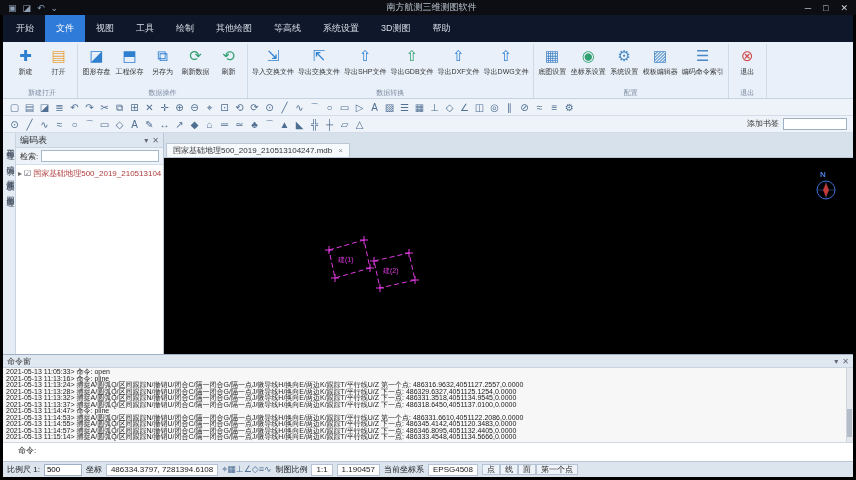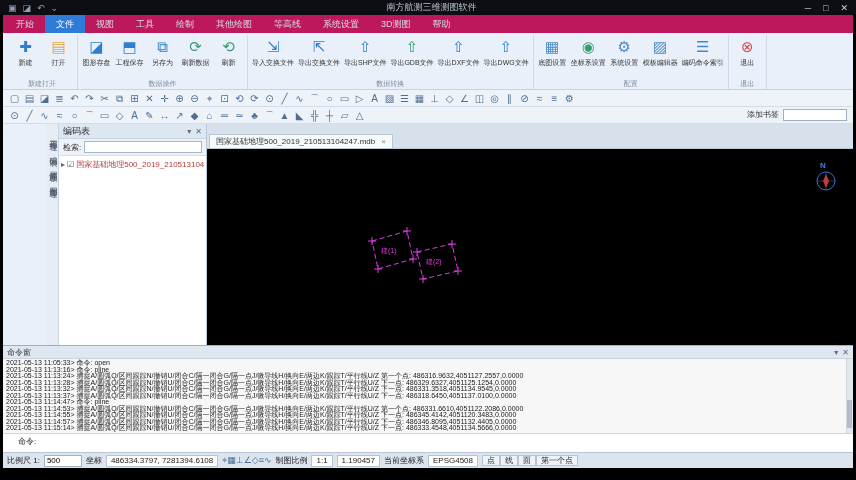--- a/index.html
+++ b/index.html
@@ -7,40 +7,40 @@
   #screen{position:relative;width:856px;height:480px;background:#000;overflow:hidden;}
   
   .titlebar{height:15px;background:#0c0e14;display:flex;align-items:center;color:#9aa3ad;font-size:9px;padding:0 8px;}
   .tb-left{display:flex;gap:6px;align-items:center;}
   .tb-ic{color:#8fa0b5;font-size:9px;cursor:pointer;}
   .tb-title{flex:1;text-align:center;color:#b9c2cc;}
   .tb-controls{display:flex;gap:12px;}
   .tb-btn{cursor:pointer;font-size:9px;color:#cfd6de;}
   .appbody{margin:0 3px;background:#e9f0f9;}
   
-  .menubar{height:18px;background:#be185d;display:flex;align-items:stretch;padding-left:2px;}
+  .menubar{height:27px;background:#0f172a;display:flex;align-items:stretch;padding-left:2px;}
   .mtab{color:#d6dde6;font-size:9px;padding:0 11px;display:flex;align-items:center;cursor:pointer;}
   .mtab.active{background:#2f7bd9;color:#fff;}
   
   .ribbon{background:#e9f0f9;border-bottom:1px solid #c5d2e2;display:flex;height:57px;padding:2px 2px 0 4px;}
   .rgroup{display:flex;flex-direction:column;border-right:1px solid #cfdae8;padding:0 2px;}
   .ritems{display:flex;flex:1;align-items:flex-start;}
   .rbtn{min-width:33px;display:flex;flex-direction:column;align-items:center;padding:2px 2px 0 2px;cursor:pointer;}
   .ricon{font-size:15px;height:20px;line-height:20px;}
   .rlabel{font-size:7px;color:#333;text-align:center;line-height:9px;margin-top:1px;white-space:nowrap;}
   .rgrouplabel{font-size:7px;color:#7b8aa0;text-align:center;height:11px;line-height:11px;}
   
   .toolbar{background:#eef3f9;border-bottom:1px solid #d3dce8;display:flex;align-items:center;height:17px;padding:0 4px;}
   .ticonwrap{display:flex;align-items:center;}
   .ticon{width:15px;height:15px;font-size:10px;line-height:15px;text-align:center;color:#4e6e92;cursor:pointer;}
   .bookmark{margin-left:auto;display:flex;align-items:flex-start;gap:4px;font-size:8px;color:#333;padding-right:2px;}
   .bookmark input{width:64px;height:12px;border:1px solid #9fb0c4;background:#fff;font-size:8px;}
   .bkbtn{border:1px solid #b6c3d4;background:#f6f9fd;padding:0 4px;height:13px;display:inline-block;line-height:12px;font-size:8px;color:#333;cursor:pointer;margin-left:2px;}
   
-  .workspace{display:flex;height:221px;background:#000;margin-left:43px;}
+  .workspace{display:flex;height:221px;background:#000;}
   .sidestrip{width:13px;background:#e6ecf4;border-right:1px solid #c9d4e2;display:flex;flex-direction:column;align-items:center;padding-top:10px;gap:12px;}
   .vtab{writing-mode:vertical-rl;font-size:8px;color:#4a5668;letter-spacing:1px;cursor:pointer;}
   .leftpanel{width:148px;background:#f7f9fc;border-right:1px solid #b9c6d6;display:flex;flex-direction:column;}
   .panelheader{height:15px;background:#dde7f2;display:flex;align-items:center;font-size:9px;color:#333;padding:0 4px;border-bottom:1px solid #c9d4e2;}
   .ph-icons{margin-left:auto;display:flex;gap:4px;color:#667;font-size:8px;}
   .ph-icons span{cursor:pointer;}
   .searchrow{display:flex;align-items:center;padding:2px 4px;font-size:8px;color:#333;gap:3px;background:#eef3f9;border-bottom:1px solid #d7e0ea;}
   .searchrow input{flex:1;height:12px;border:1px solid #a8b8ca;background:#fff;font-size:8px;}
   .tree{flex:1;background:#fff;padding:3px 2px;font-size:8px;overflow:hidden;}
   .treeitem{display:flex;align-items:center;gap:2px;white-space:nowrap;overflow:hidden;cursor:pointer;}

